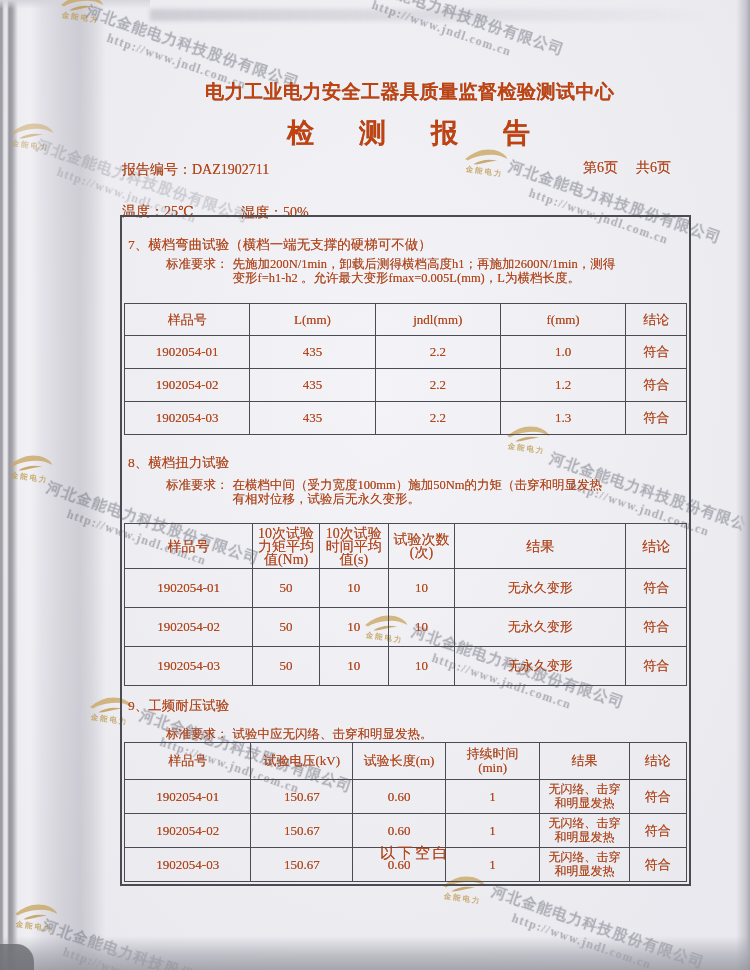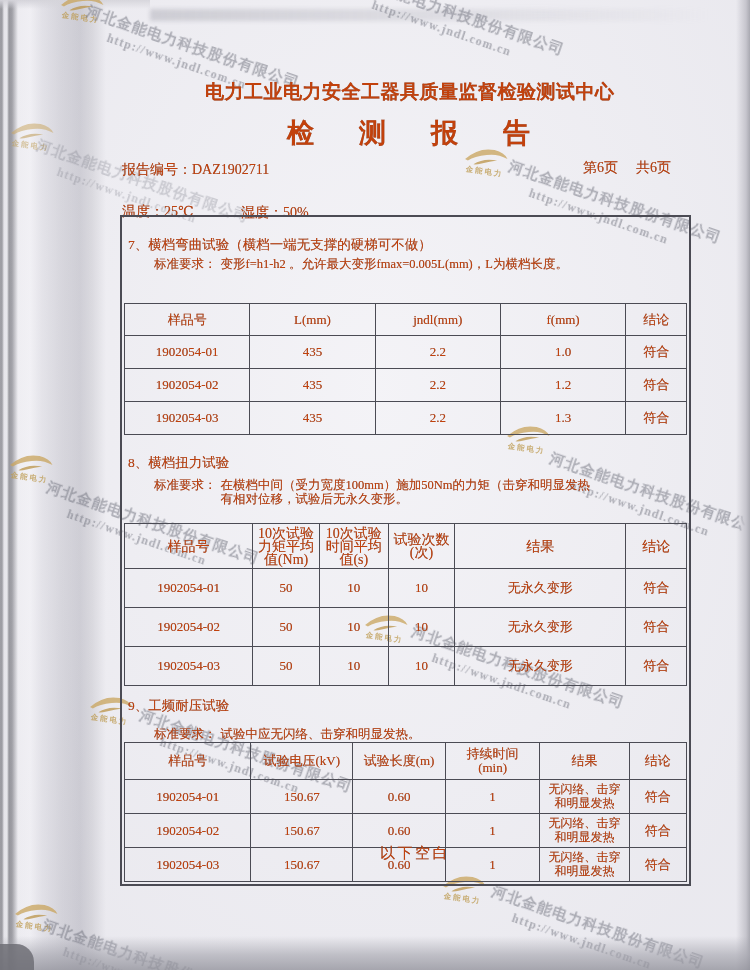--- a/index.html
+++ b/index.html
@@ -43,21 +43,21 @@
                 letter-spacing:45px;white-space:nowrap;}
   .meta{position:absolute;font-size:14px;white-space:nowrap;}
   .m-repno{left:122px;top:161px;}
   .m-page{left:583px;top:159px;}
   .m-page .gap{display:inline-block;width:18px;}
   .m-temp{left:122px;top:203px;}
   .m-hum{left:241px;top:204px;}
   .box{position:absolute;left:120px;top:215px;width:571px;height:671px;
        border:2px solid #4b4b54;box-sizing:border-box;}
   .sec-title{position:absolute;left:6px;font-size:13.5px;white-space:nowrap;}
-  .req{position:absolute;left:32px;display:flex;font-size:12.5px;line-height:13.5px;}
+  .req{position:absolute;left:44px;display:flex;font-size:12.5px;line-height:13.5px;}
   .req .lbl{white-space:nowrap;margin-right:4px;}
   .req .lines div{white-space:nowrap;}
   .tbl{position:absolute;left:2px;width:calc(100% - 4px);}
   table{border-collapse:collapse;table-layout:fixed;width:100%;}
   th,td{border:1px solid #4b4b54;text-align:center;vertical-align:middle;
         font-weight:normal;padding:0;font-size:13px;white-space:pre-line;
         overflow:hidden;line-height:14px;}
   .t7{top:86px;}  .t7 th{height:31px;} .t7 td{height:32px;}
   .t8{top:306px;} .t8 th{height:44px;font-size:14px;line-height:13px;} .t8 td{height:38px;}
   .t9{top:525px;} .t9 th{height:36px;line-height:14px;} .t9 td{height:33px;}
@@ -187,20 +187,21 @@
     <div class="meta m-page"><span>第6页</span><span class="gap"></span><span>共6页</span></div>
     <div class="meta m-temp"><span>温度：</span><span>25℃</span></div>
     <div class="meta m-hum"><span>湿度：</span><span>50%</span></div>
 
     <div class="box">
 
       <div class="sec-title" style="top:19px">7、横档弯曲试验（横档一端无支撑的硬梯可不做）</div>
       <div class="req" style="top:41px">
         <div class="lbl">标准要求：</div>
         <div class="lines">
+          <div>先施加200N/1min，卸载后测得横档高度h1；再施加2600N/1min，测得</div>
           <div>变形f=h1-h2 。允许最大变形fmax=0.005L(mm)，L为横档长度。</div>
         </div>
       </div>
       <div class="tbl t7">
         <table>
           <colgroup>
               <col style="width:22.3%">
               <col style="width:22.3%">
               <col style="width:22.3%">
               <col style="width:22.3%">

